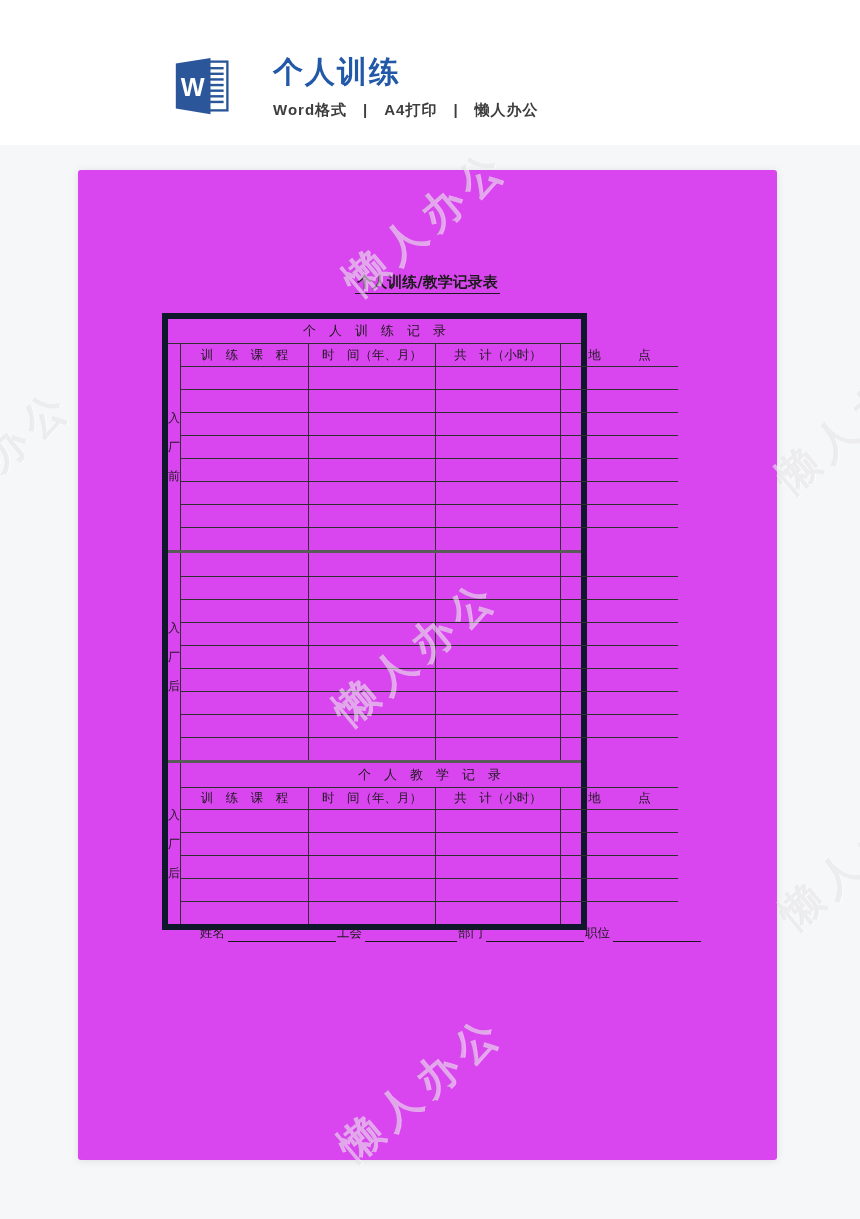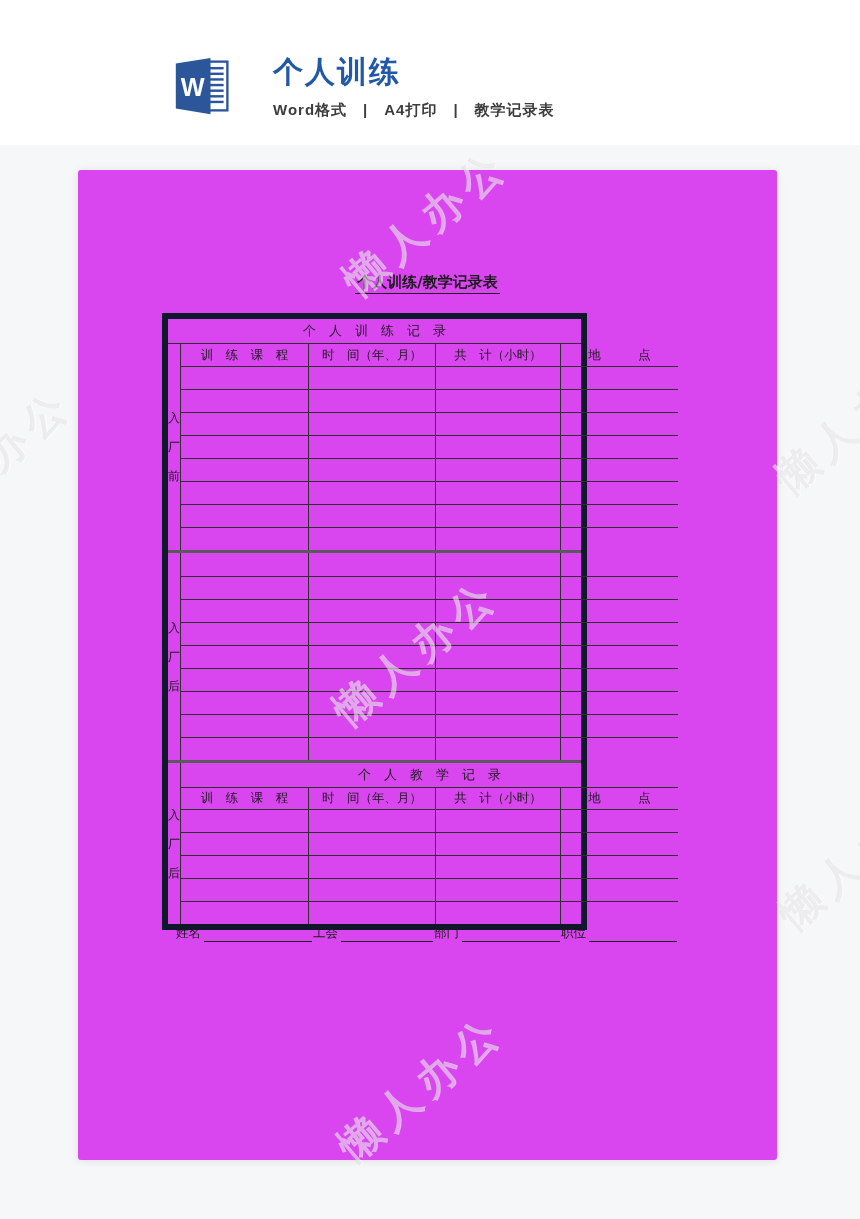--- a/index.html
+++ b/index.html
@@ -82,21 +82,21 @@
     font-size:12.5px; white-space:nowrap; overflow:hidden;
   }
   .sec3-title-row {
     height:24px; display:flex; align-items:center; justify-content:center;
     font-weight:400; border-top:none;
   }
   .sec3-head { border-top:1px solid #2f2f2f; }
 
   
   .sig-row {
-    position:absolute; left:68px; top:755px; width:531px;
+    position:absolute; left:92px; top:755px; width:531px;
     display:flex; justify-content:space-between; align-items:flex-end;
     font-size:12.5px; padding-left:30px;
   }
   .sig-group { display:flex; align-items:flex-end; gap:3px; }
   .sig-line { display:inline-block; border-bottom:1px solid #1a1a1a; height:13px; }
   .w110{ width:108px; } .w95{ width:92px; } .w100{ width:98px; } .w90{ width:88px; }
 
   
   .wm-layer {
     position:absolute; inset:0; pointer-events:none; overflow:hidden; z-index:5;
@@ -125,21 +125,21 @@
           <line x1="33" y1="38" x2="54" y2="38"></line>
           <line x1="33" y1="44" x2="54" y2="44"></line>
           <line x1="33" y1="50" x2="54" y2="50"></line>
         </g>
         <polygon points="3,9 40,3 40,63 3,57" fill="#2b579a"></polygon>
         <text x="21" y="44" fill="#ffffff" font-size="27" font-weight="bold" text-anchor="middle" font-family="Liberation Sans, sans-serif">W</text>
       </svg>
     </div>
     <div class="head-text">
       <div class="app-title" style="color:#2158a8;">个人训练</div>
-      <div class="app-subtitle">Word格式　|　A4打印　|　教学记录表</div>
+      <div class="app-subtitle">Word格式　|　A4打印　|　懒人办公</div>
     </div>
   </div>
 </div>
 
 <div class="page doc-font">
 
   <div class="doc-title">
     <span>个人训练/教学记录表</span>
   </div>
 

